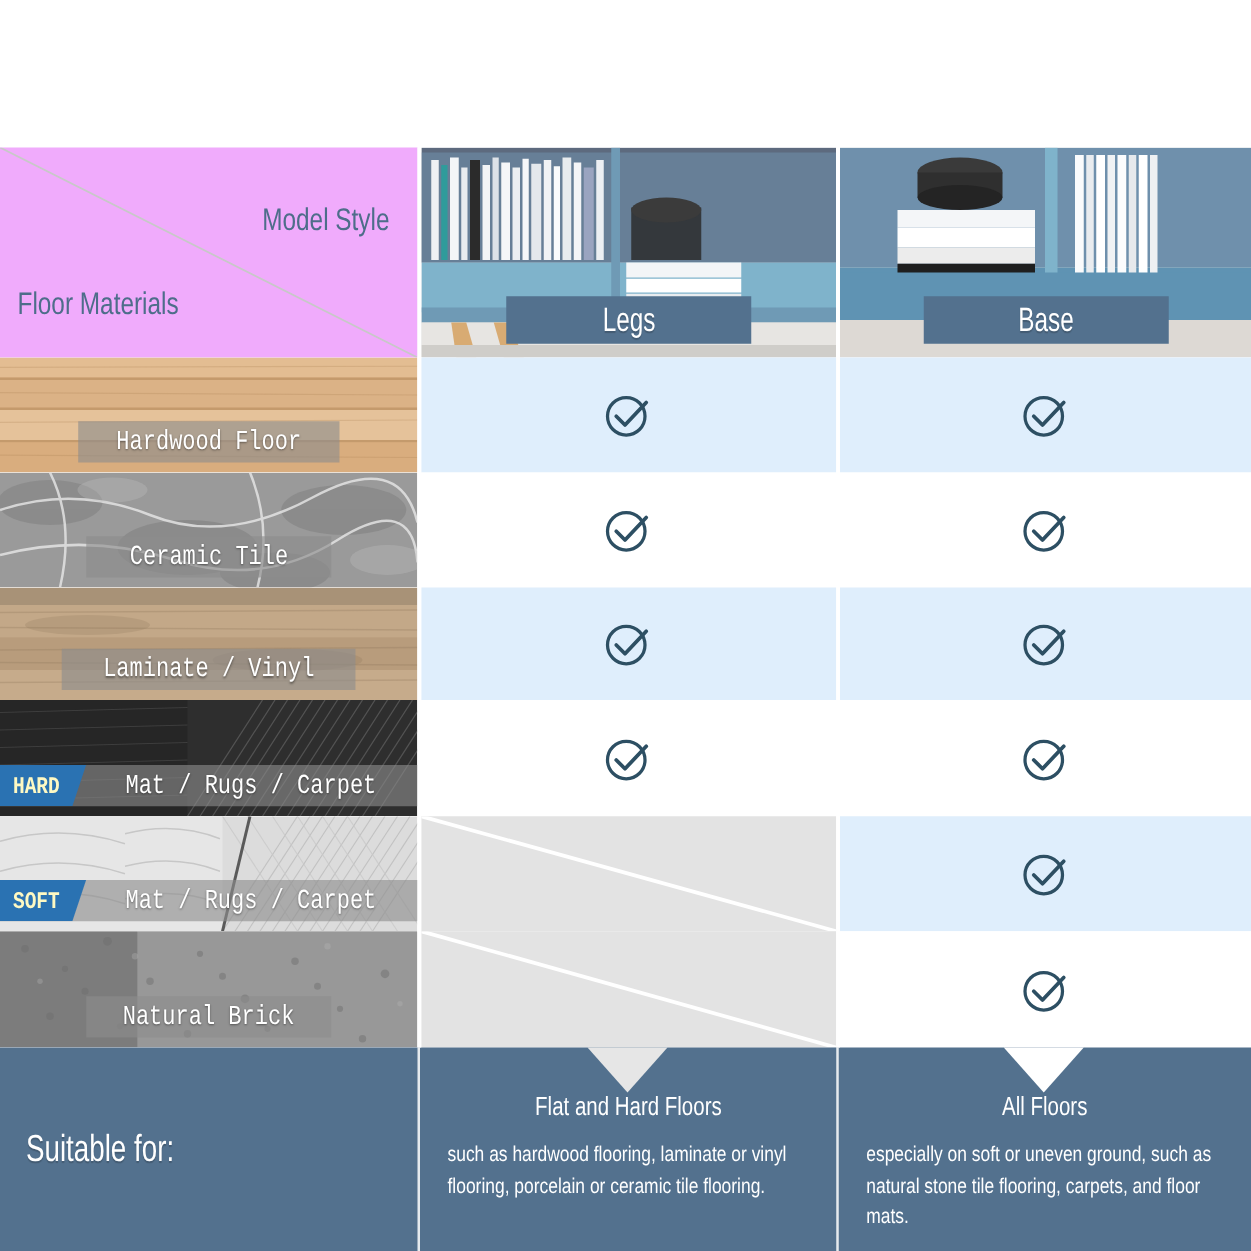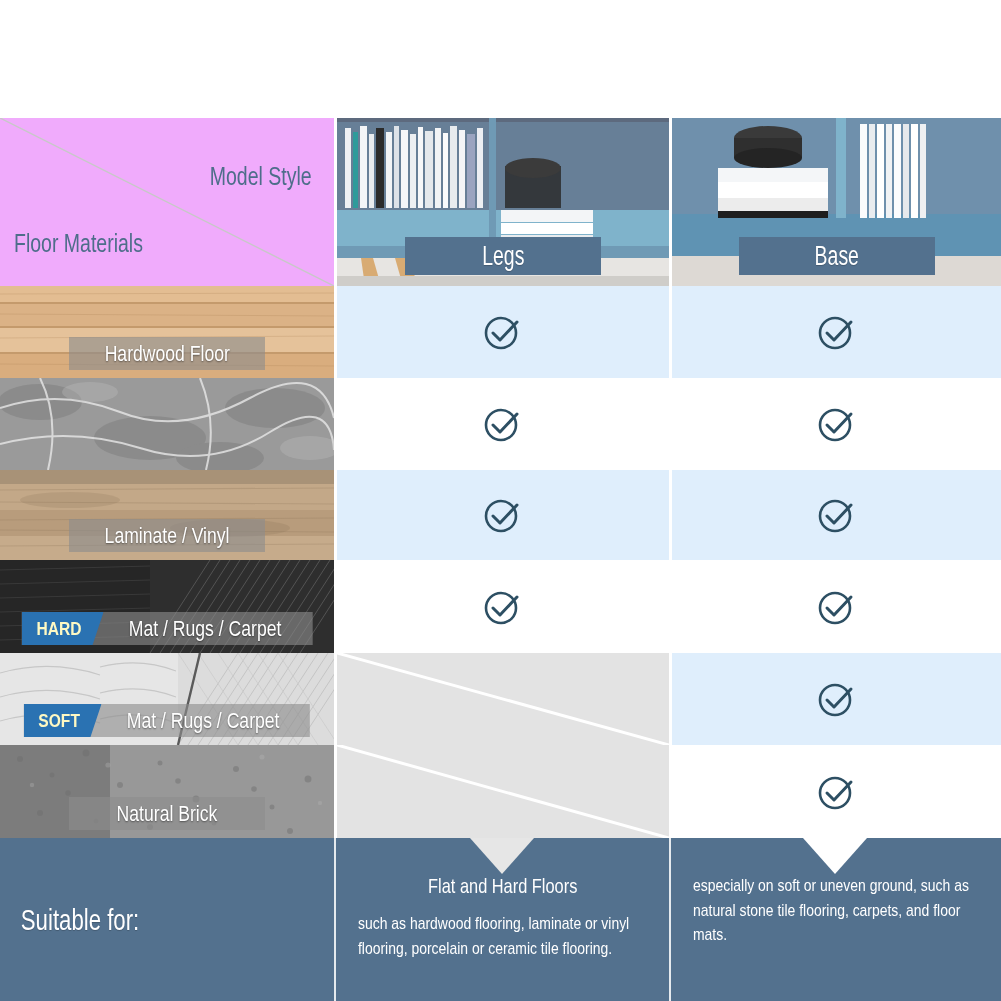--- a/index.html
+++ b/index.html
@@ -130,20 +130,21 @@
     transform: translateX(-50%);
     bottom: 8px;
     min-width: 196px;
     height: 33px;
     background: rgba(140,140,140,0.62);
     display: flex;
     align-items: center;
     justify-content: center;
     padding: 0 12px;
     box-sizing: border-box;
+    font-family: Liberation Mono, monospace;
   }
   .mat-banner.with-tag { justify-content: flex-start; padding-left: 0; min-width: 256px;}
   .mat-banner .mat-text {
     color: #ffffff;
     font-size: 22px;
     transform: scaleX(0.80);
     white-space: nowrap;
     text-shadow: 0 1px 2px rgba(0,0,0,0.45);
   }
   .mat-banner.with-tag .mat-text { margin-left: 6px; }
@@ -395,20 +396,23 @@
         <path d="M0 30 Q60 10 120 34 T250 20 T334 40"></path>
         <path d="M0 66 Q70 48 140 70 T270 54 T334 72"></path>
         <path d="M40 0 Q60 40 48 92"></path>
         <path d="M200 0 Q218 44 206 92"></path>
       </g>
       <g opacity="0.3" fill="#c3c3c3">
         <ellipse cx="90" cy="14" rx="28" ry="10"></ellipse>
         <ellipse cx="310" cy="70" rx="30" ry="12"></ellipse>
       </g>
     </svg>
+    <div class="mat-banner">
+      <span class="mat-text">Ceramic Tile</span>
+    </div>
   </div>
   <div class="cell data-cell plain col-legs" style="top:378px;height:92px;">
     <svg class="check-icon" width="44" height="44" viewBox="0 0 44 44">
       <circle cx="20" cy="23" r="15" fill="none" stroke="#2d4f63" stroke-width="2.6"></circle>
       <path d="M12 23 L19 30 L36 12" fill="none" stroke="#2d4f63" stroke-width="3" stroke-linecap="round" stroke-linejoin="round"></path>
     </svg>
   </div>
   <div class="cell data-cell plain col-base" style="top:378px;height:92px;">
     <svg class="check-icon" width="44" height="44" viewBox="0 0 44 44">
       <circle cx="20" cy="23" r="15" fill="none" stroke="#2d4f63" stroke-width="2.6"></circle>
@@ -619,20 +623,23 @@
     </div>
 
     <div class="foot-col legs">
       <div class="foot-title">
         <span>Flat and Hard Floors</span>
       </div>
       <div class="foot-body">such as hardwood flooring, laminate or vinyl flooring, porcelain or ceramic tile flooring.</div>
     </div>
 
     <div class="foot-col base">
+      <div class="foot-title">
+        <span>All Floors</span>
+      </div>
       <div class="foot-body">especially on soft or uneven ground, such as natural stone tile flooring, carpets, and floor mats.</div>
     </div>
 
     <div class="footer-sep a"></div>
     <div class="footer-sep b"></div>
   </div>
 
 </div>
 
 </body></html>

